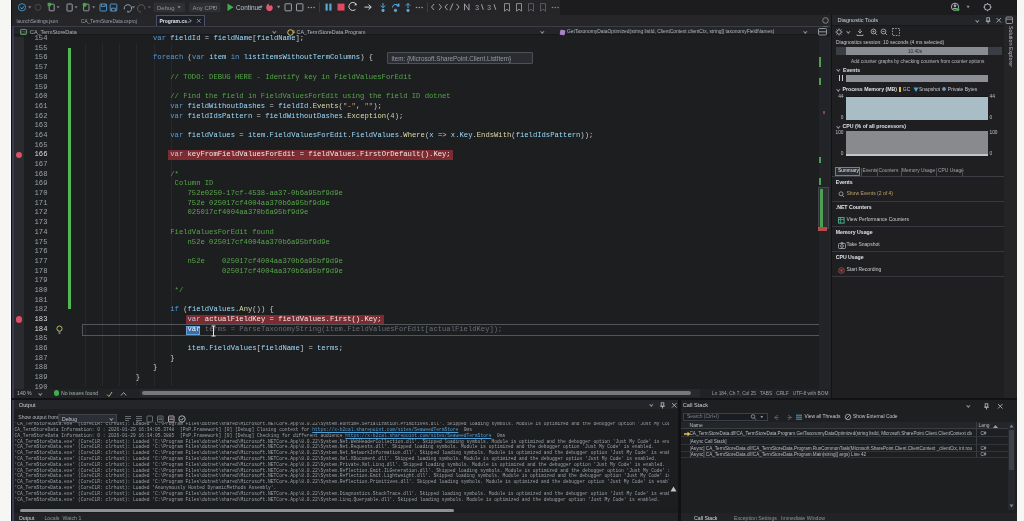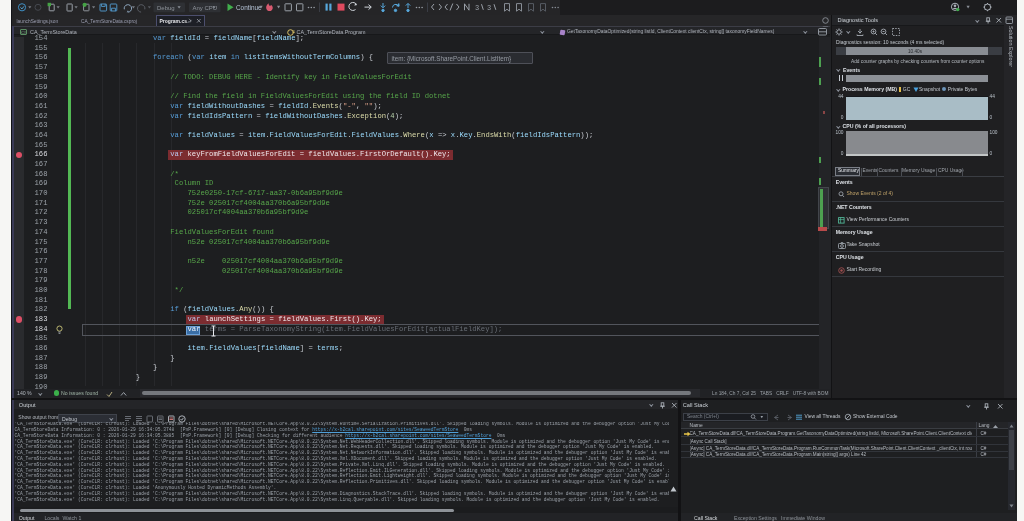--- a/index.html
+++ b/index.html
@@ -215,34 +215,34 @@
                     <span class="c">// Find the field in FieldValuesForEdit using the field ID dotnet</span>
                     <span class="k">var</span> <span class="v">fieldWithoutDashes</span> <span class="p">=</span> <span class="v">fieldId</span><span class="p">.</span><span class="m">Events</span><span class="p">(</span><span class="s">"-"</span><span class="p">,</span> <span class="s">""</span><span class="p">);</span>
                     <span class="k">var</span> <span class="v">fieldIdsPattern</span> <span class="p">=</span> <span class="v">fieldWithoutDashes</span><span class="p">.</span><span class="m">Exception</span><span class="p">(</span><span class="n">4</span><span class="p">);</span>
 
                     <span class="k">var</span> <span class="v">fieldValues</span> <span class="p">=</span> <span class="v">item</span><span class="p">.</span><span class="v">FieldValuesForEdit</span><span class="p">.</span><span class="v">FieldValues</span><span class="p">.</span><span class="m">Where</span><span class="p">(</span><span class="v">x</span> <span class="p">=&gt;</span> <span class="v">x</span><span class="p">.</span><span class="v">Key</span><span class="p">.</span><span class="m">EndsWith</span><span class="p">(</span><span class="v">fieldIdsPattern</span><span class="p">));</span>
 
                     <span class="bk">var</span> <span class="bw">keyFromFieldValuesForEdit = fieldValues.FirstOrDefault().Key;</span>
 
                     <span class="c">/*</span>
                      <span class="c">Column ID</span>
-                        <span class="c">752e0250-17cf-6717-aa37-0b6a95bf9d9e</span>
+                        <span class="c">752e0250-17cf-4538-aa37-0b6a95bf9d9e</span>
                         <span class="c">752e 025017cf4004aa370b6a95bf9d9e</span>
                         <span class="c">025017cf4004aa370b6a95bf9d9e</span>
 
                     <span class="c">FieldValuesForEdit found</span>
                         <span class="c">n52e 025017cf4004aa370b6a95bf9d9e</span>
 
                         <span class="c">n52e    025017cf4004aa370b6a95bf9d9e</span>
                                 <span class="c">025017cf4004aa370b6a95bf9d9e</span>
 
                      <span class="c">*/</span>
 
                     <span class="k">if</span> <span class="p">(</span><span class="v">fieldValues</span><span class="p">.</span><span class="m">Any</span><span class="p">()) {</span>
-                        <span class="bk">var</span> <span class="bw">launchSettings = fieldValues.First().Key;</span>
+                        <span class="bk">var</span> <span class="bw">actualFieldKey = fieldValues.First().Key;</span>
                         <span class="sel">var</span> <span class="g">terms = ParseTaxonomyString(item.FieldValuesForEdit[actualFieldKey]);</span>
 
                         <span class="v">item</span><span class="p">.</span><span class="v">FieldValues</span><span class="p">[</span><span class="v">fieldName</span><span class="p">]</span> <span class="p">=</span> <span class="v">terms</span><span class="p">;</span>
                     <span class="p">}</span>
                 <span class="p">}</span>
             <span class="p">}</span>
 </pre>
 <div class="a" style="left:15.6px;top:151.5px;width:6.7px;height:6.7px;border-radius:50%;background:#dd4f66"></div>
 <div class="a" style="left:15.6px;top:316.2px;width:6.7px;height:6.7px;border-radius:50%;background:#dd4f66"></div>
 <svg class="a" style="left:54.5px;top:324.8px" width="9" height="10" viewBox="0 0 9 10">

